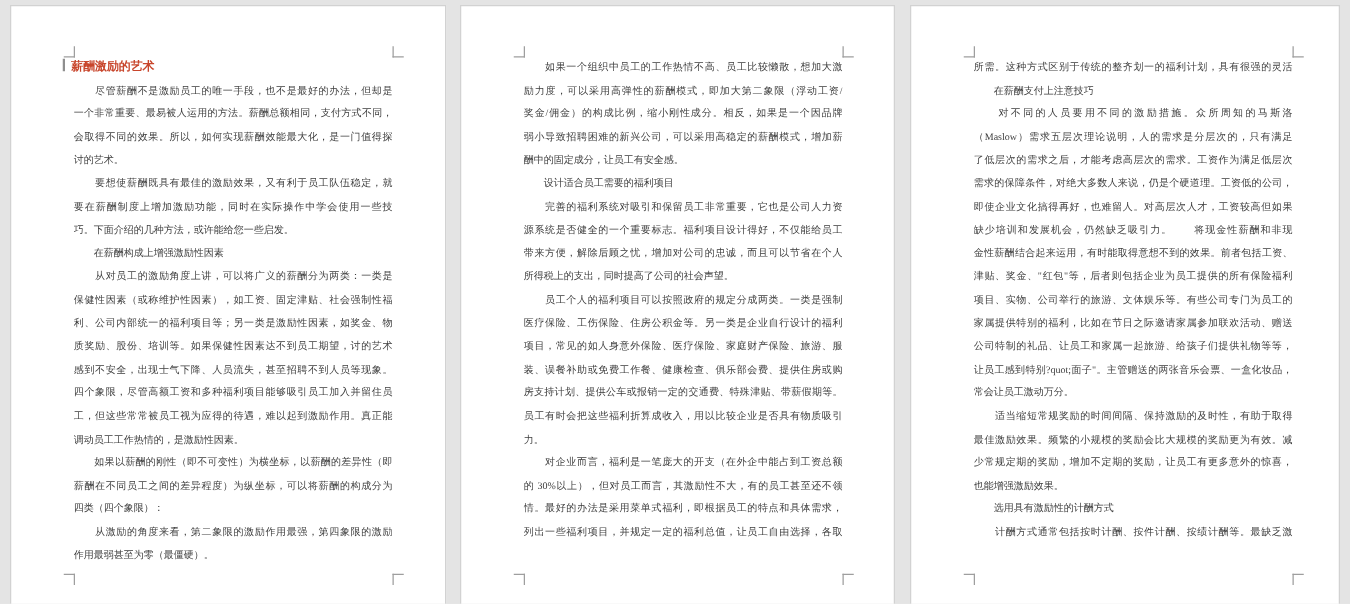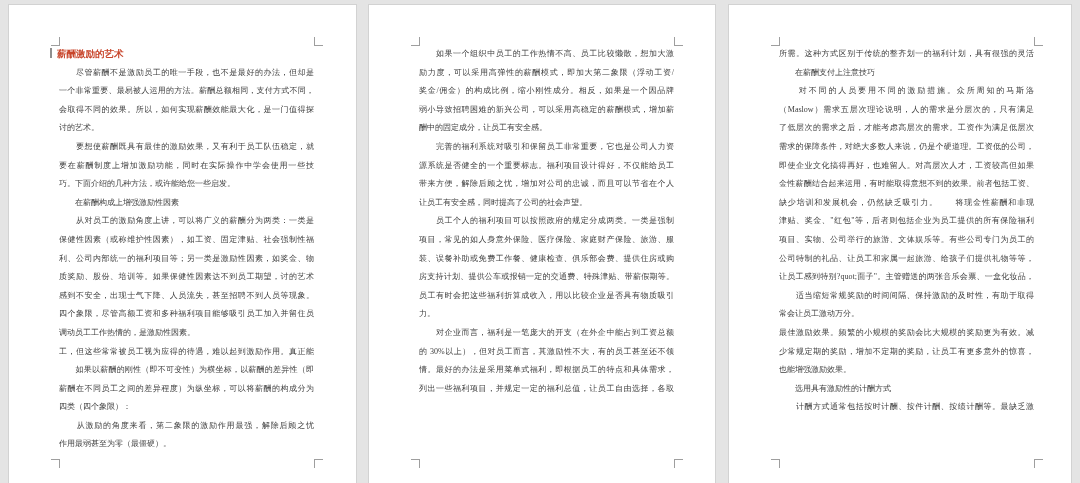--- a/index.html
+++ b/index.html
@@ -67,45 +67,47 @@
         <div class="line fill">　　要想使薪酬既具有最佳的激励效果，又有利于员工队伍稳定，就</div>
         <div class="line fill">要在薪酬制度上增加激励功能，同时在实际操作中学会使用一些技</div>
         <div class="line end">巧。下面介绍的几种方法，或许能给您一些启发。</div>
         <div class="line end">　　在薪酬构成上增强激励性因素</div>
         <div class="line fill">　　从对员工的激励角度上讲，可以将广义的薪酬分为两类：一类是</div>
         <div class="line fill">保健性因素（或称维护性因素），如工资、固定津贴、社会强制性福</div>
         <div class="line fill">利、公司内部统一的福利项目等；另一类是激励性因素，如奖金、物</div>
         <div class="line fill">质奖励、股份、培训等。如果保健性因素达不到员工期望，讨的艺术</div>
         <div class="line fill">感到不安全，出现士气下降、人员流失，甚至招聘不到人员等现象。</div>
         <div class="line fill">四个象限，尽管高额工资和多种福利项目能够吸引员工加入并留住员</div>
+        <div class="line fill">工，但这些常常被员工视为应得的待遇，难以起到激励作用。真正能</div>
         <div class="line end">调动员工工作热情的，是激励性因素。</div>
-        <div class="line fill">工，但这些常常被员工视为应得的待遇，难以起到激励作用。真正能</div>
         <div class="line fill">　　如果以薪酬的刚性（即不可变性）为横坐标，以薪酬的差异性（即</div>
         <div class="line fill">薪酬在不同员工之间的差异程度）为纵坐标，可以将薪酬的构成分为</div>
         <div class="line end">四类（四个象限）：</div>
-        <div class="line fill">　　从激励的角度来看，第二象限的激励作用最强，解除后顾之忧</div>
+        <div class="line fill">　　从激励的角度来看，第二象限的激励作用最强，第四象限的激励</div>
         <div class="line end">作用最弱甚至为零（最僵硬）。</div>
       </div>
     </div>
     <div class="page" id="p2">
       <span class="crop tl"></span>
       <span class="crop tr"></span>
       <span class="crop bl"></span>
       <span class="crop br"></span>
       <div class="text-area">
         <div class="line fill">　　如果一个组织中员工的工作热情不高、员工比较懒散，想加大激</div>
         <div class="line fill">励力度，可以采用高弹性的薪酬模式，即加大第二象限（浮动工资/</div>
         <div class="line fill">奖金/佣金）的构成比例，缩小刚性成分。相反，如果是一个因品牌</div>
         <div class="line fill">弱小导致招聘困难的新兴公司，可以采用高稳定的薪酬模式，增加薪</div>
         <div class="line end">酬中的固定成分，让员工有安全感。</div>
+        <div class="line end">　　设计适合员工需要的福利项目</div>
         <div class="line fill">　　完善的福利系统对吸引和保留员工非常重要，它也是公司人力资</div>
         <div class="line fill">源系统是否健全的一个重要标志。福利项目设计得好，不仅能给员工</div>
         <div class="line fill">带来方便，解除后顾之忧，增加对公司的忠诚，而且可以节省在个人</div>
-        <div class="line end">让员工有安全感，同时提高了公司的社会声望。</div>
+        <div class="line end">所得税上的支出，同时提高了公司的社会声望。</div>
         <div class="line fill">　　员工个人的福利项目可以按照政府的规定分成两类。一类是强制</div>
+        <div class="line fill">医疗保险、工伤保险、住房公积金等。另一类是企业自行设计的福利</div>
         <div class="line fill">项目，常见的如人身意外保险、医疗保险、家庭财产保险、旅游、服</div>
         <div class="line fill">装、误餐补助或免费工作餐、健康检查、俱乐部会费、提供住房或购</div>
         <div class="line fill">房支持计划、提供公车或报销一定的交通费、特殊津贴、带薪假期等。</div>
         <div class="line fill">员工有时会把这些福利折算成收入，用以比较企业是否具有物质吸引</div>
         <div class="line end">力。</div>
         <div class="line fill">　　对企业而言，福利是一笔庞大的开支（在外企中能占到工资总额</div>
         <div class="line fill">的 30%以上），但对员工而言，其激励性不大，有的员工甚至还不领</div>
         <div class="line fill">情。最好的办法是采用菜单式福利，即根据员工的特点和具体需求，</div>
         <div class="line fill">列出一些福利项目，并规定一定的福利总值，让员工自由选择，各取</div>
       </div>
@@ -116,28 +118,29 @@
       <span class="crop bl"></span>
       <span class="crop br"></span>
       <div class="text-area">
         <div class="line fill">所需。这种方式区别于传统的整齐划一的福利计划，具有很强的灵活</div>
         <div class="line end">　　在薪酬支付上注意技巧</div>
         <div class="line fill">　　对不同的人员要用不同的激励措施。众所周知的马斯洛</div>
         <div class="line fill">（Maslow）需求五层次理论说明，人的需求是分层次的，只有满足</div>
         <div class="line fill">了低层次的需求之后，才能考虑高层次的需求。工资作为满足低层次</div>
         <div class="line fill">需求的保障条件，对绝大多数人来说，仍是个硬道理。工资低的公司，</div>
         <div class="line fill">即使企业文化搞得再好，也难留人。对高层次人才，工资较高但如果</div>
+        <div class="line fill">缺少培训和发展机会，仍然缺乏吸引力。　　将现金性薪酬和非现</div>
         <div class="line fill">金性薪酬结合起来运用，有时能取得意想不到的效果。前者包括工资、</div>
-        <div class="line fill">缺少培训和发展机会，仍然缺乏吸引力。　　将现金性薪酬和非现</div>
         <div class="line fill">津贴、奖金、"红包"等，后者则包括企业为员工提供的所有保险福利</div>
         <div class="line fill">项目、实物、公司举行的旅游、文体娱乐等。有些公司专门为员工的</div>
+        <div class="line fill">家属提供特别的福利，比如在节日之际邀请家属参加联欢活动、赠送</div>
         <div class="line fill">公司特制的礼品、让员工和家属一起旅游、给孩子们提供礼物等等，</div>
         <div class="line fill">让员工感到特别?quot;面子"。主管赠送的两张音乐会票、一盒化妆品，</div>
+        <div class="line end">常会让员工激动万分。</div>
         <div class="line fill">　　适当缩短常规奖励的时间间隔、保持激励的及时性，有助于取得</div>
-        <div class="line end">常会让员工激动万分。</div>
         <div class="line fill">最佳激励效果。频繁的小规模的奖励会比大规模的奖励更为有效。减</div>
         <div class="line fill">少常规定期的奖励，增加不定期的奖励，让员工有更多意外的惊喜，</div>
         <div class="line end">也能增强激励效果。</div>
         <div class="line end">　　选用具有激励性的计酬方式</div>
         <div class="line fill">　　计酬方式通常包括按时计酬、按件计酬、按绩计酬等。最缺乏激</div>
       </div>
     </div>
   </div>
 
 </body></html>

